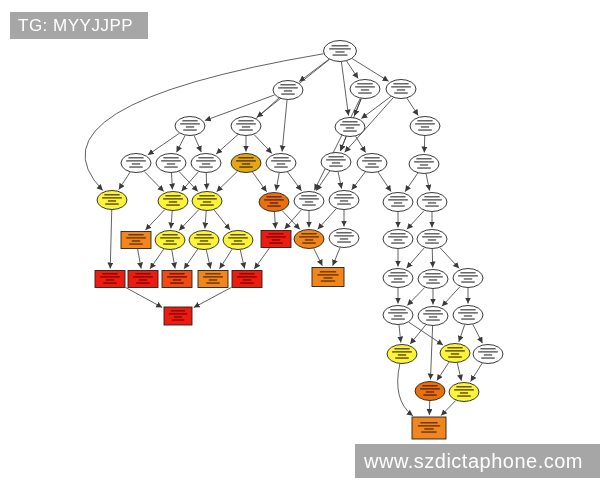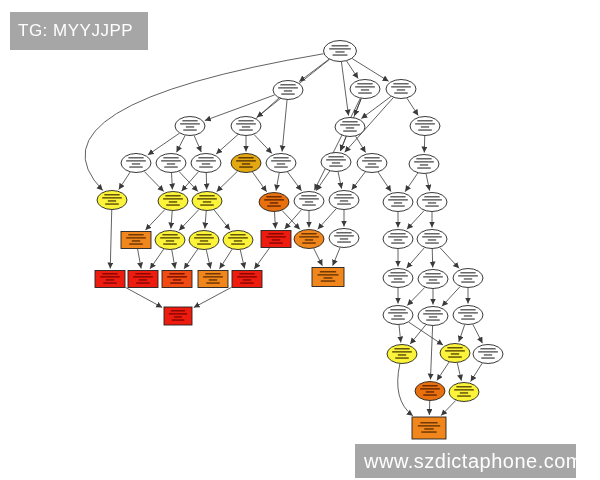--- a/index.html
+++ b/index.html
@@ -1,22 +1,22 @@
 <!DOCTYPE html>
 <html><head>
 <meta charset="utf-8">
 <style>
   html,body{margin:0;padding:0;}
   body{width:600px;height:480px;background:#ffffff;position:relative;overflow:hidden;
        font-family:"Liberation Sans", sans-serif;}
   .stage{position:absolute;inset:0;background:#ffffff;}
   .wm{position:absolute;color:#fff;display:flex;align-items:center;box-sizing:border-box;
       white-space:nowrap;letter-spacing:0.5px;}
-  .wm-top{left:10px;top:12px;width:138px;height:38px;font-size:17px;padding-left:8px;}
-  .wm-bottom{left:355px;top:444px;width:221px;height:34px;font-size:20px;padding-left:9px;}
+  .wm-top{left:10px;top:12px;width:138px;height:27px;font-size:17px;padding-left:8px;}
+  .wm-bottom{left:355px;top:444px;width:245px;height:34px;font-size:20px;padding-left:9px;}
   svg{position:absolute;left:0;top:0;}
 </style>
 </head>
 <body>
 
 <div class="stage">
 
   <svg id="dag" width="600" height="480" viewBox="0 0 600 480">
     <defs>
       <marker id="arw" markerWidth="8" markerHeight="8" refX="6" refY="3" orient="auto" markerUnits="userSpaceOnUse">

